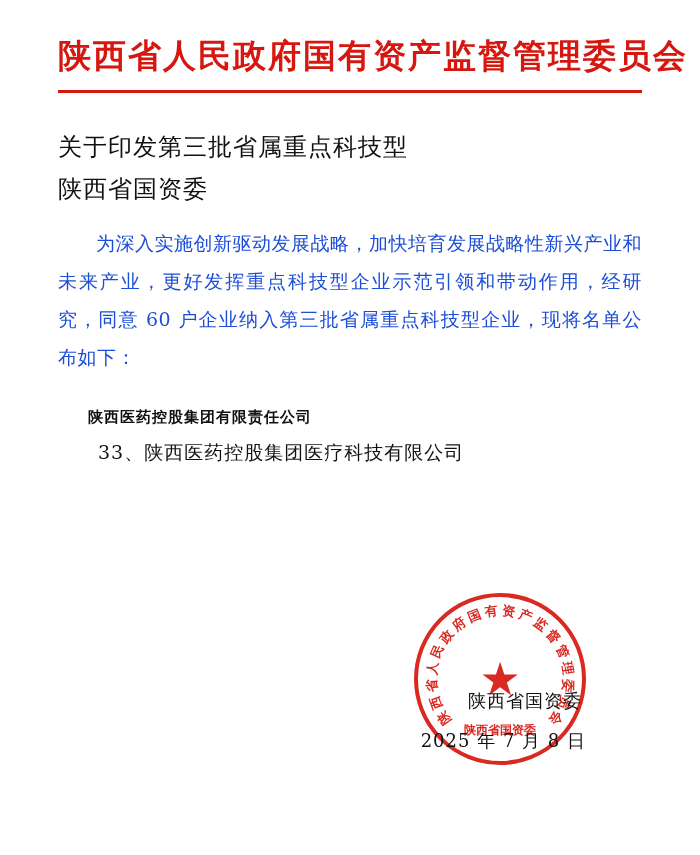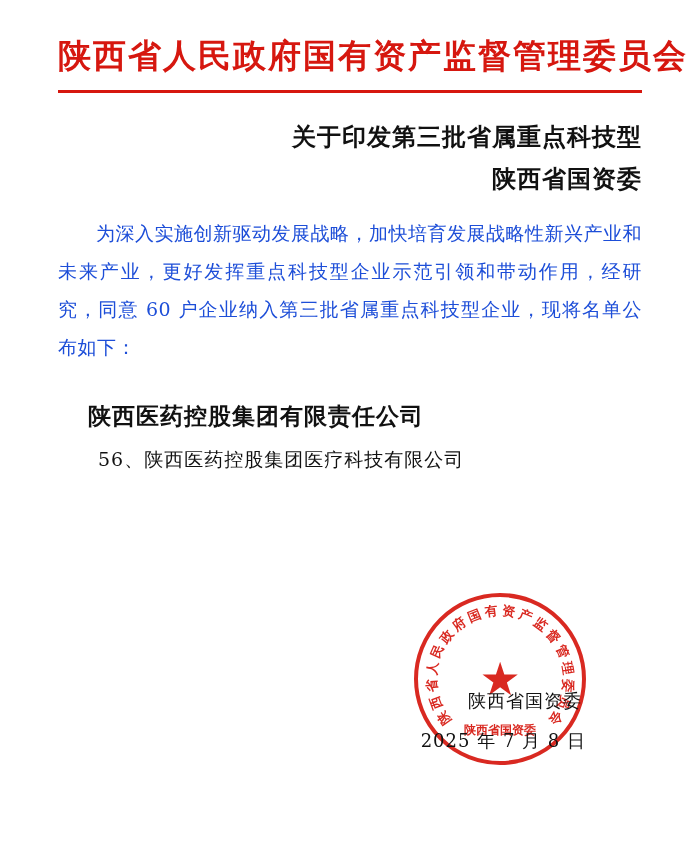--- a/index.html
+++ b/index.html
@@ -36,23 +36,23 @@
     white-space: nowrap;
   }
   .masthead-rule {
     margin-top: 14px;
     height: 3px;
     background: #d6170f;
     width: 100%;
   }
   
   .doc-title {
-    margin-top: 23px;
-    text-align: right;
-    font-weight: bold;
+    margin-top: 33px;
+    text-align: left;
+    font-weight: normal;
     font-size: 24px;
     line-height: 1.75;
     letter-spacing: 1px;
     color: #111;
   }
   .doc-title .line {
     display: block;
   }
   
   .salutation {
@@ -69,21 +69,21 @@
     letter-spacing: 0.5px;
     text-align: justify;
     text-indent: 2em;
     color: #1d4ed8;
   }
   .company-group {
     margin-top: 26px;
     padding-left: 30px;
   }
   .company-heading {
-    font-size: 23px;
+    font-size: 15px;
     font-weight: bold;
     letter-spacing: 1px;
     line-height: 2.1;
     color: #111;
   }
   .company-item {
     font-size: 19px;
     letter-spacing: 1px;
     line-height: 2.1;
     color: #111;
@@ -174,21 +174,21 @@
   <div class="doc-title">
     <span class="line">关于印发第三批省属重点科技型</span>
     <span class="line">陕西省国资委</span>
   </div>
 
 
   <div class="para">为深入实施创新驱动发展战略，加快培育发展战略性新兴产业和未来产业，更好发挥重点科技型企业示范引领和带动作用，经研究，同意 60 户企业纳入第三批省属重点科技型企业，现将名单公布如下：</div>
 
   <div class="company-group">
     <div class="company-heading">陕西医药控股集团有限责任公司</div>
-    <div class="company-item">56、陕西医药控股集团医疗科技有限公司</div>
+    <div class="company-item">33、陕西医药控股集团医疗科技有限公司</div>
   </div>
 
   <div class="sign-block">
     <div class="seal">
       <div class="seal-text">
           <span style="transform: rotate(-125deg) translate(0px, -68px) rotate(0deg) translate(-50%, -50%);">陕</span>
           <span style="transform: rotate(-110.294deg) translate(0px, -68px) rotate(0deg) translate(-50%, -50%);">西</span>
           <span style="transform: rotate(-95.5882deg) translate(0px, -68px) rotate(0deg) translate(-50%, -50%);">省</span>
           <span style="transform: rotate(-80.8824deg) translate(0px, -68px) rotate(0deg) translate(-50%, -50%);">人</span>
           <span style="transform: rotate(-66.1765deg) translate(0px, -68px) rotate(0deg) translate(-50%, -50%);">民</span>

